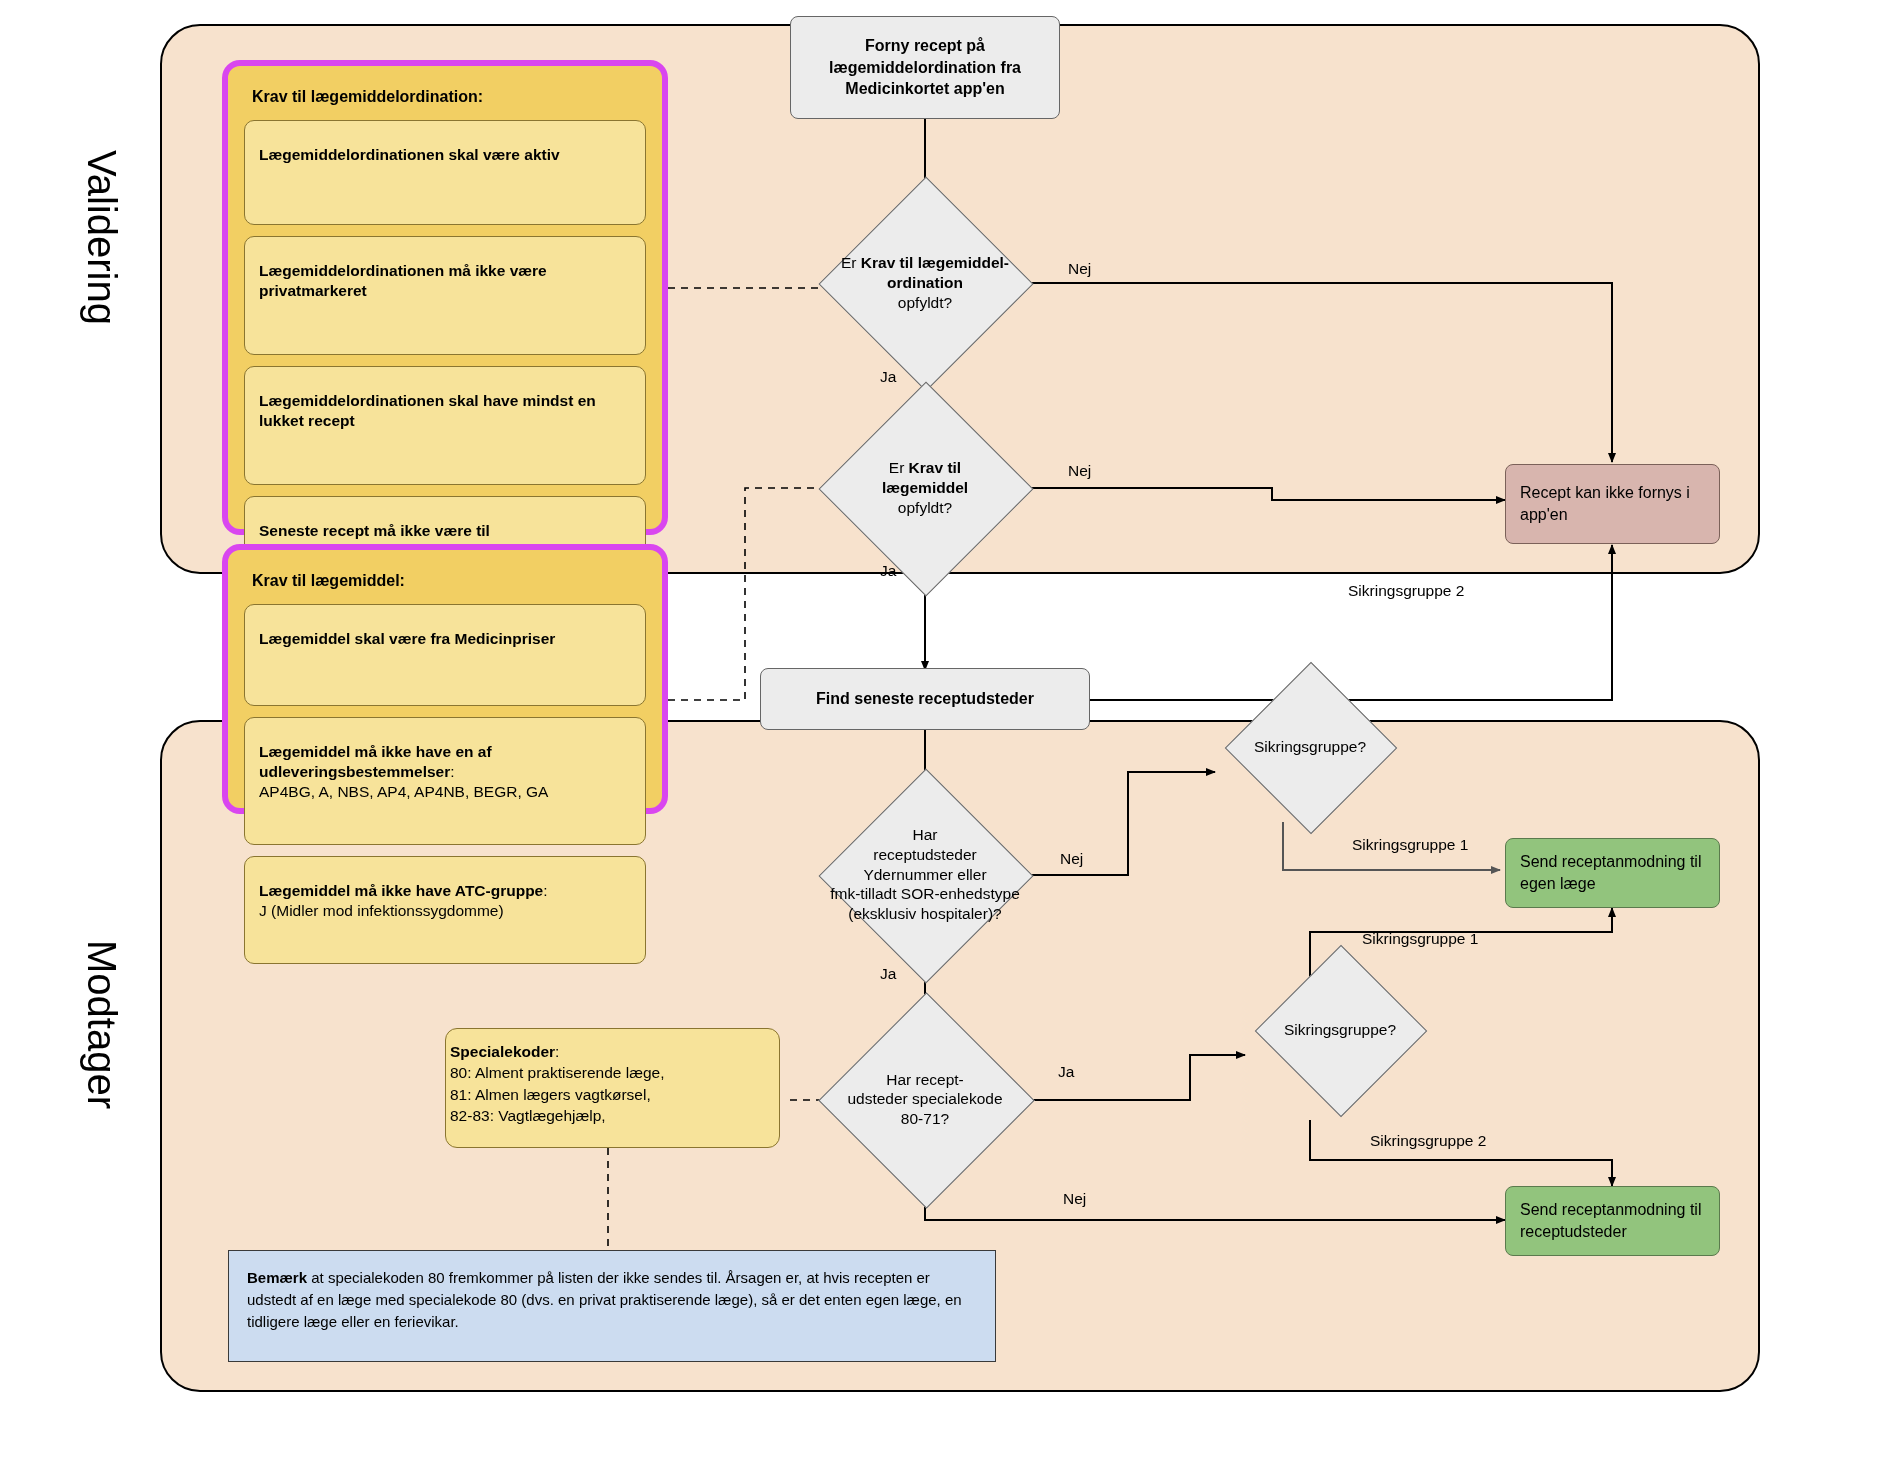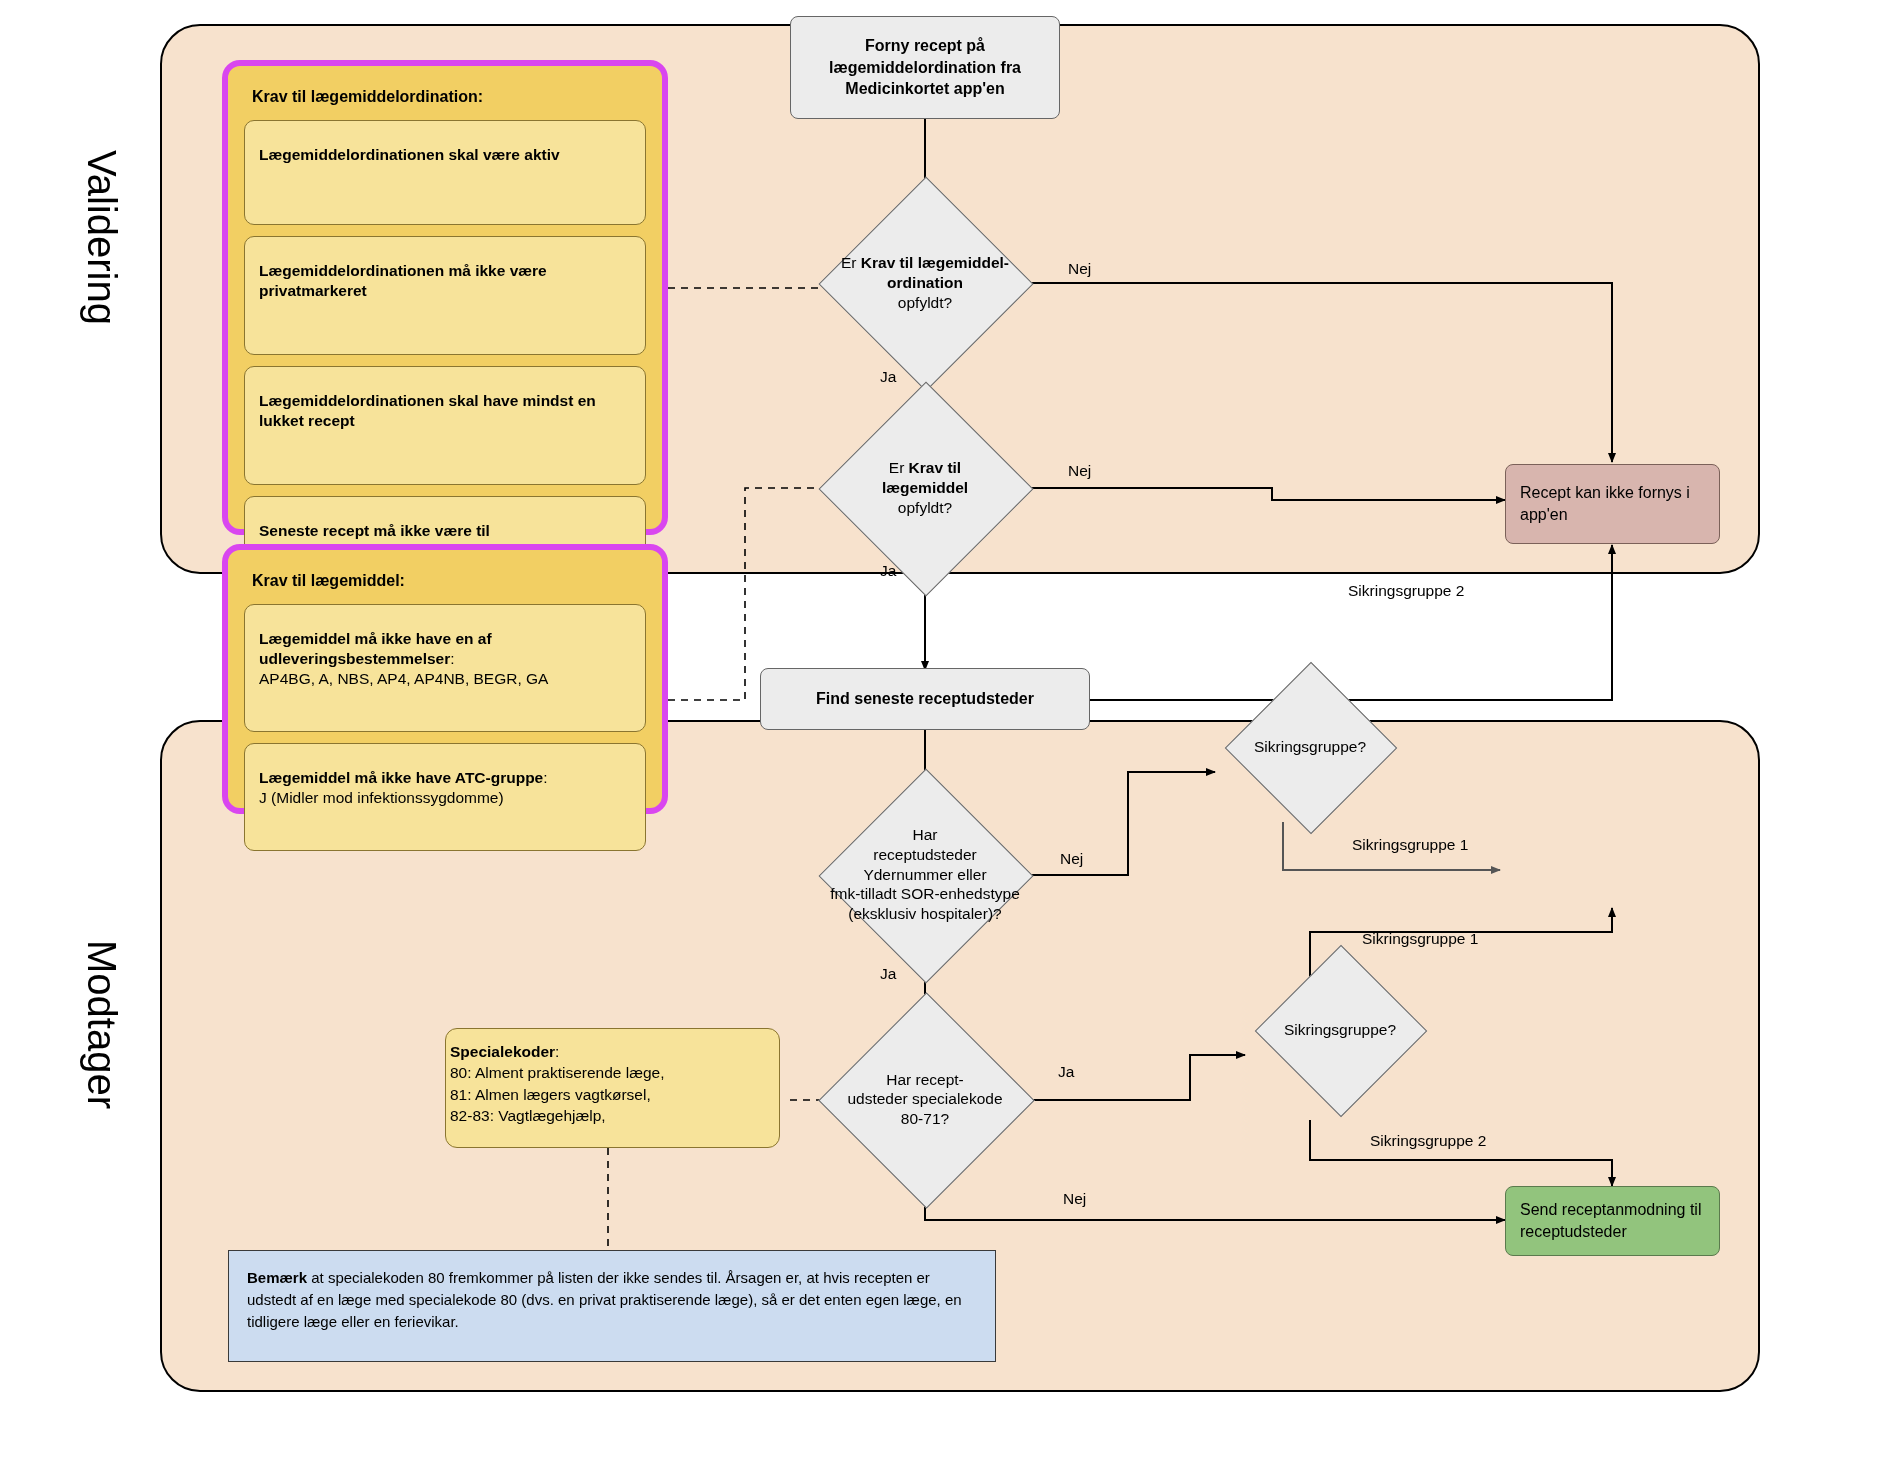--- a/index.html
+++ b/index.html
@@ -204,20 +204,21 @@
     <div class="panel-title">Krav til lægemiddelordination:</div>
     <div class="req" style="height:55px;">Lægemiddelordinationen skal være aktiv</div>
     <div class="req" style="height:69px;">Lægemiddelordinationen må ikke være privatmarkeret</div>
     <div class="req" style="height:69px;">Lægemiddelordinationen skal have mindst en lukket recept</div>
     <div class="req" style="height:69px;">Seneste recept må ikke være til dosisdispensering</div>
     <div class="req" style="height:86px;">Der findes ingen åbne recepter på lægemidlet eller andre lægemidler i samme substitutionsgruppe</div>
   </div>
 
   <div class="abs panel" style="left:222px; top:544px; width:446px; height:270px;">
     <div class="panel-title">Krav til lægemiddel:</div>
+    <div class="req" style="height:52px;">Lægemiddel skal være fra Medicinpriser</div>
     <div class="req" style="height:78px;">
       <span>Lægemiddel må ikke have en af udleveringsbestemmelser</span><span class="norm" style="white-space:pre-line;">:
 AP4BG, A, NBS, AP4, AP4NB, BEGR, GA</span>
     </div>
     <div class="req" style="height:58px;">
       <span>Lægemiddel må ikke have ATC-gruppe</span><span class="norm" style="white-space:pre-line;">:
 J (Midler mod infektionssygdomme)</span>
     </div>
   </div>
 
@@ -237,20 +238,23 @@
   </div>
 
   <div class="abs node process" style="left:760px; top:668px; width:330px; height:62px;">
     <span>Find seneste receptudsteder</span>
   </div>
 
   <div class="abs node terminal-red" style="left:1505px; top:464px; width:215px; height:80px;">
     <span>Recept kan ikke fornys i app'en</span>
   </div>
 
+  <div class="abs node terminal-green" style="left:1505px; top:838px; width:215px; height:70px;">
+    <span>Send receptanmodning til egen læge</span>
+  </div>
 
   <div class="abs node terminal-green" style="left:1505px; top:1186px; width:215px; height:70px;">
     <span>Send receptanmodning til receptudsteder</span>
   </div>
 
   <div class="diamond-wrap" style="left:834px; top:208px; width:182px; height:150px;">
     <div class="diamond-shape" style="left:16px; top:0px; width:150px; height:150px;"></div>
     <div class="diamond-text">
       <span>Er </span><b>Krav til lægemiddel-</b><br>
       <b>ordination</b><br>

